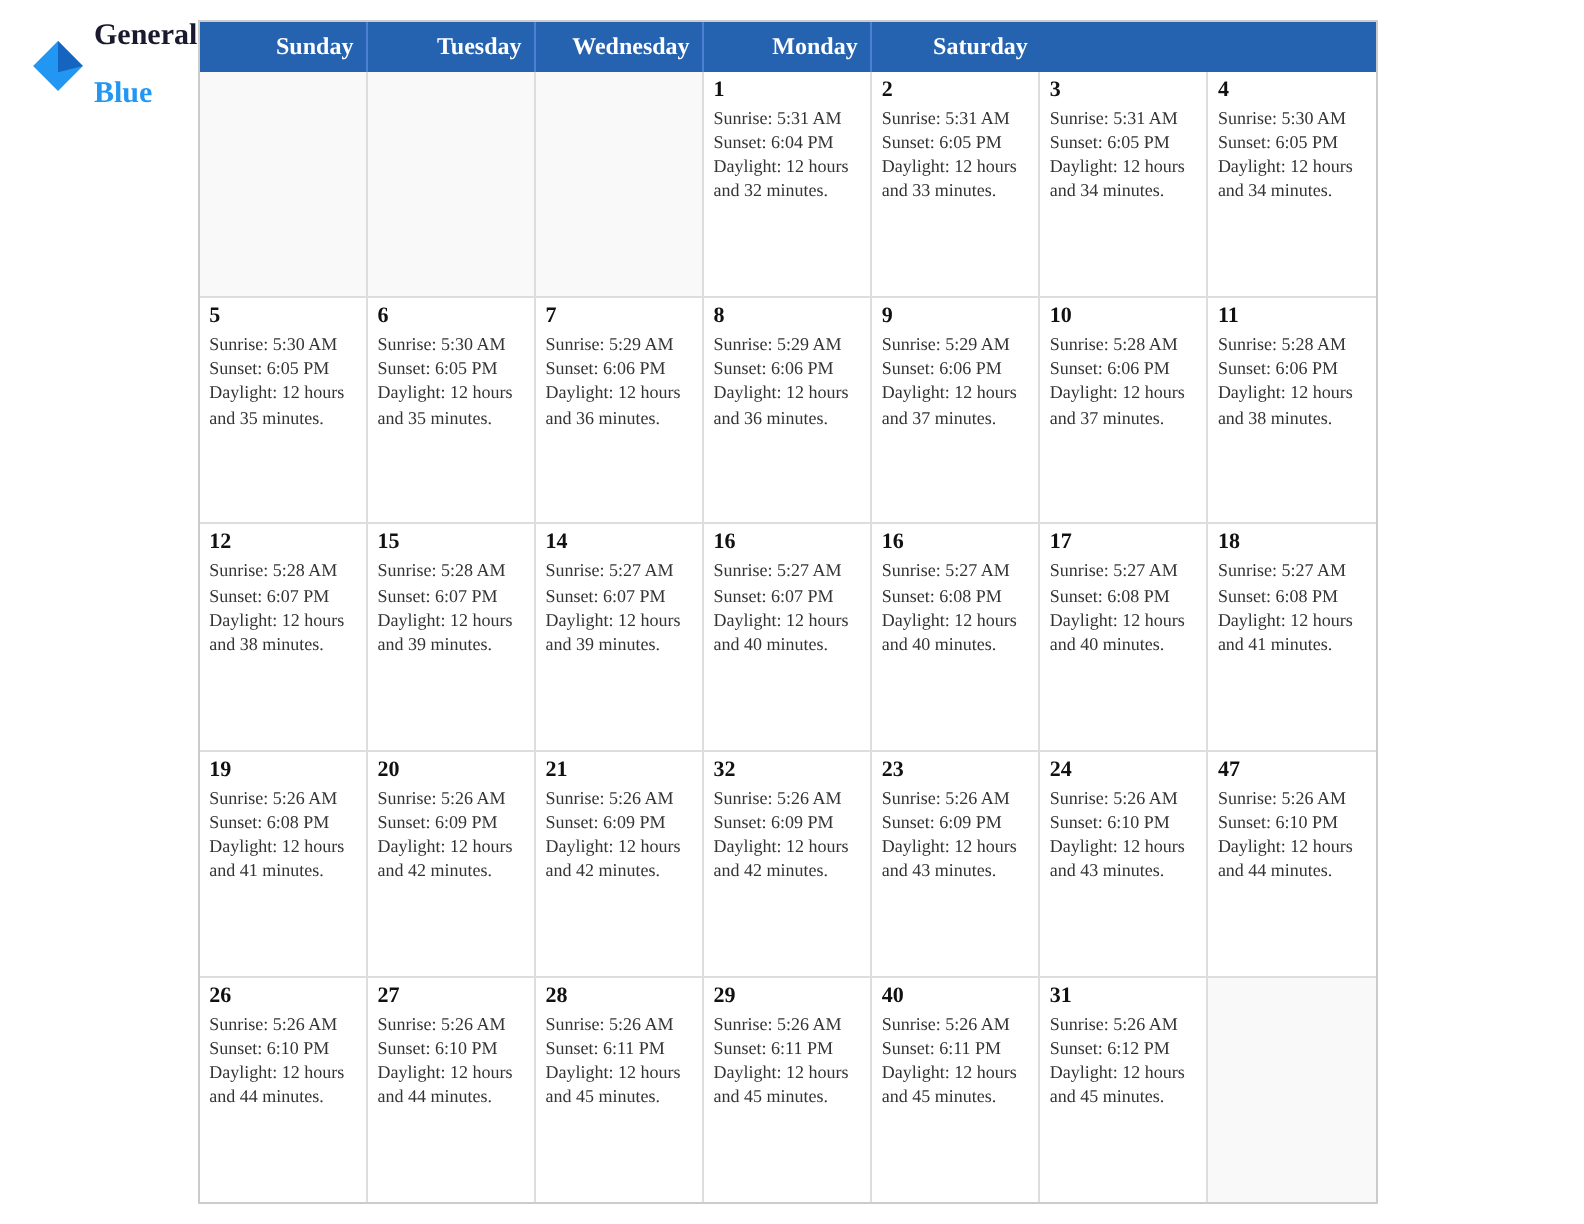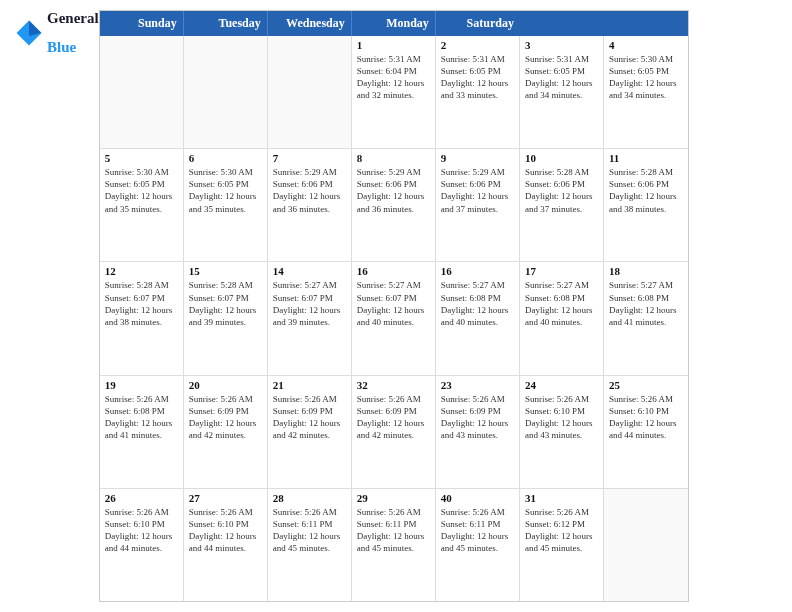--- a/index.html
+++ b/index.html
@@ -302,21 +302,21 @@
 and 43 minutes.</div>
           </div>
           <div class="cal-cell">
             <div class="day-num">24</div>
             <div class="cell-text" style="white-space: pre-line;">Sunrise: 5:26 AM
 Sunset: 6:10 PM
 Daylight: 12 hours
 and 43 minutes.</div>
           </div>
           <div class="cal-cell">
-            <div class="day-num">25</div>
+            <div class="day-num">47</div>
             <div class="cell-text" style="white-space: pre-line;">Sunrise: 5:26 AM
 Sunset: 6:10 PM
 Daylight: 12 hours
 and 44 minutes.</div>
           </div>
         </div>
         <div class="cal-row">
           <div class="cal-cell">
             <div class="day-num">26</div>
             <div class="cell-text" style="white-space: pre-line;">Sunrise: 5:26 AM

